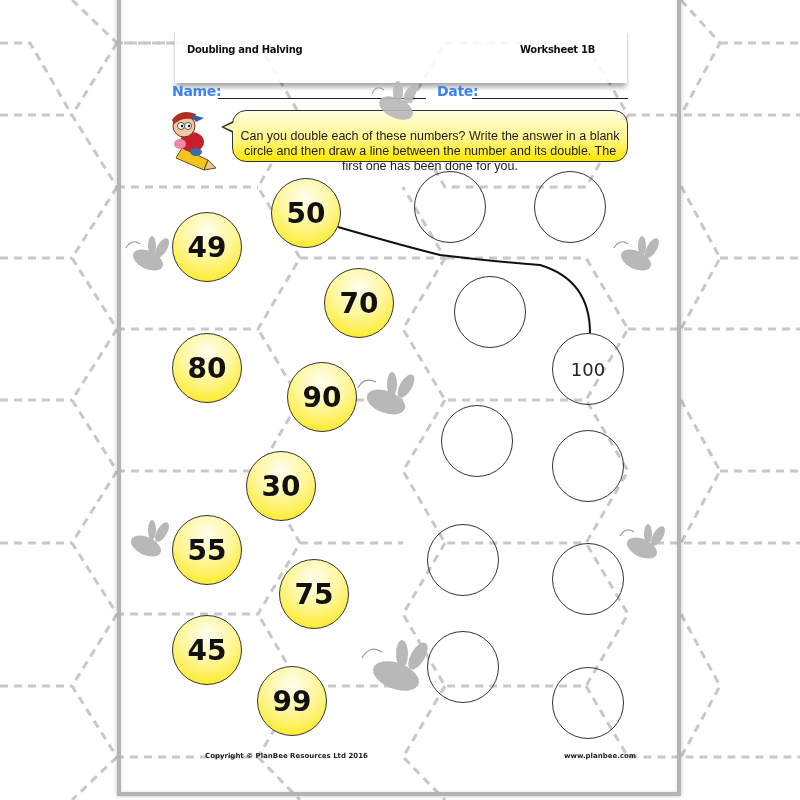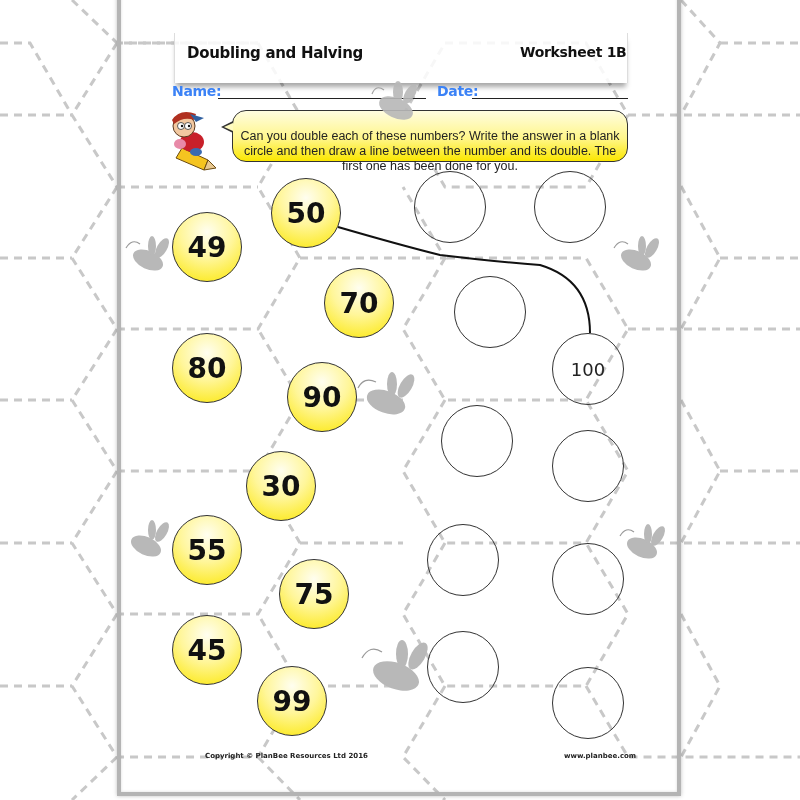--- a/index.html
+++ b/index.html
@@ -19,24 +19,24 @@
       box-sizing: border-box;
     }
     .title-box {
       position: absolute; left: 174px; top: 33px; width: 452px; height: 50px;
       background: rgba(255,255,255,0.85);
       border-left: 1px solid #ddd; border-right: 1px solid #ddd;
       box-shadow: 0 6px 5px -2px rgba(0,0,0,0.35);
     }
     .title-left, .title-right {
       position: absolute; top: 44px; font-family: "DejaVu Sans", sans-serif;
-      font-weight: bold; font-size: 15px; color: #111; letter-spacing: -0.3px;
+      font-weight: bold; font-size: 10px; color: #111; letter-spacing: -0.3px;
     }
     .title-left { left: 187px; }
-    .title-right { left: 520px; font-size: 14px; }
+    .title-right { left: 520px; font-size: 10px; }
     .field-label {
       position: absolute; top: 83px; font-weight: bold; font-size: 14px; color: #3b82f6;
       letter-spacing: -0.3px;
     }
     .field-line { position: absolute; top: 98px; height: 0; border-bottom: 1px solid #222; }
     .bubble {
       position: absolute; left: 232px; top: 110px; width: 396px; height: 52px;
       border: 1.5px solid #333; border-radius: 14px;
       background: linear-gradient(#fffde0 0%, #fff68a 55%, #fbe700 100%);
       box-sizing: border-box;

